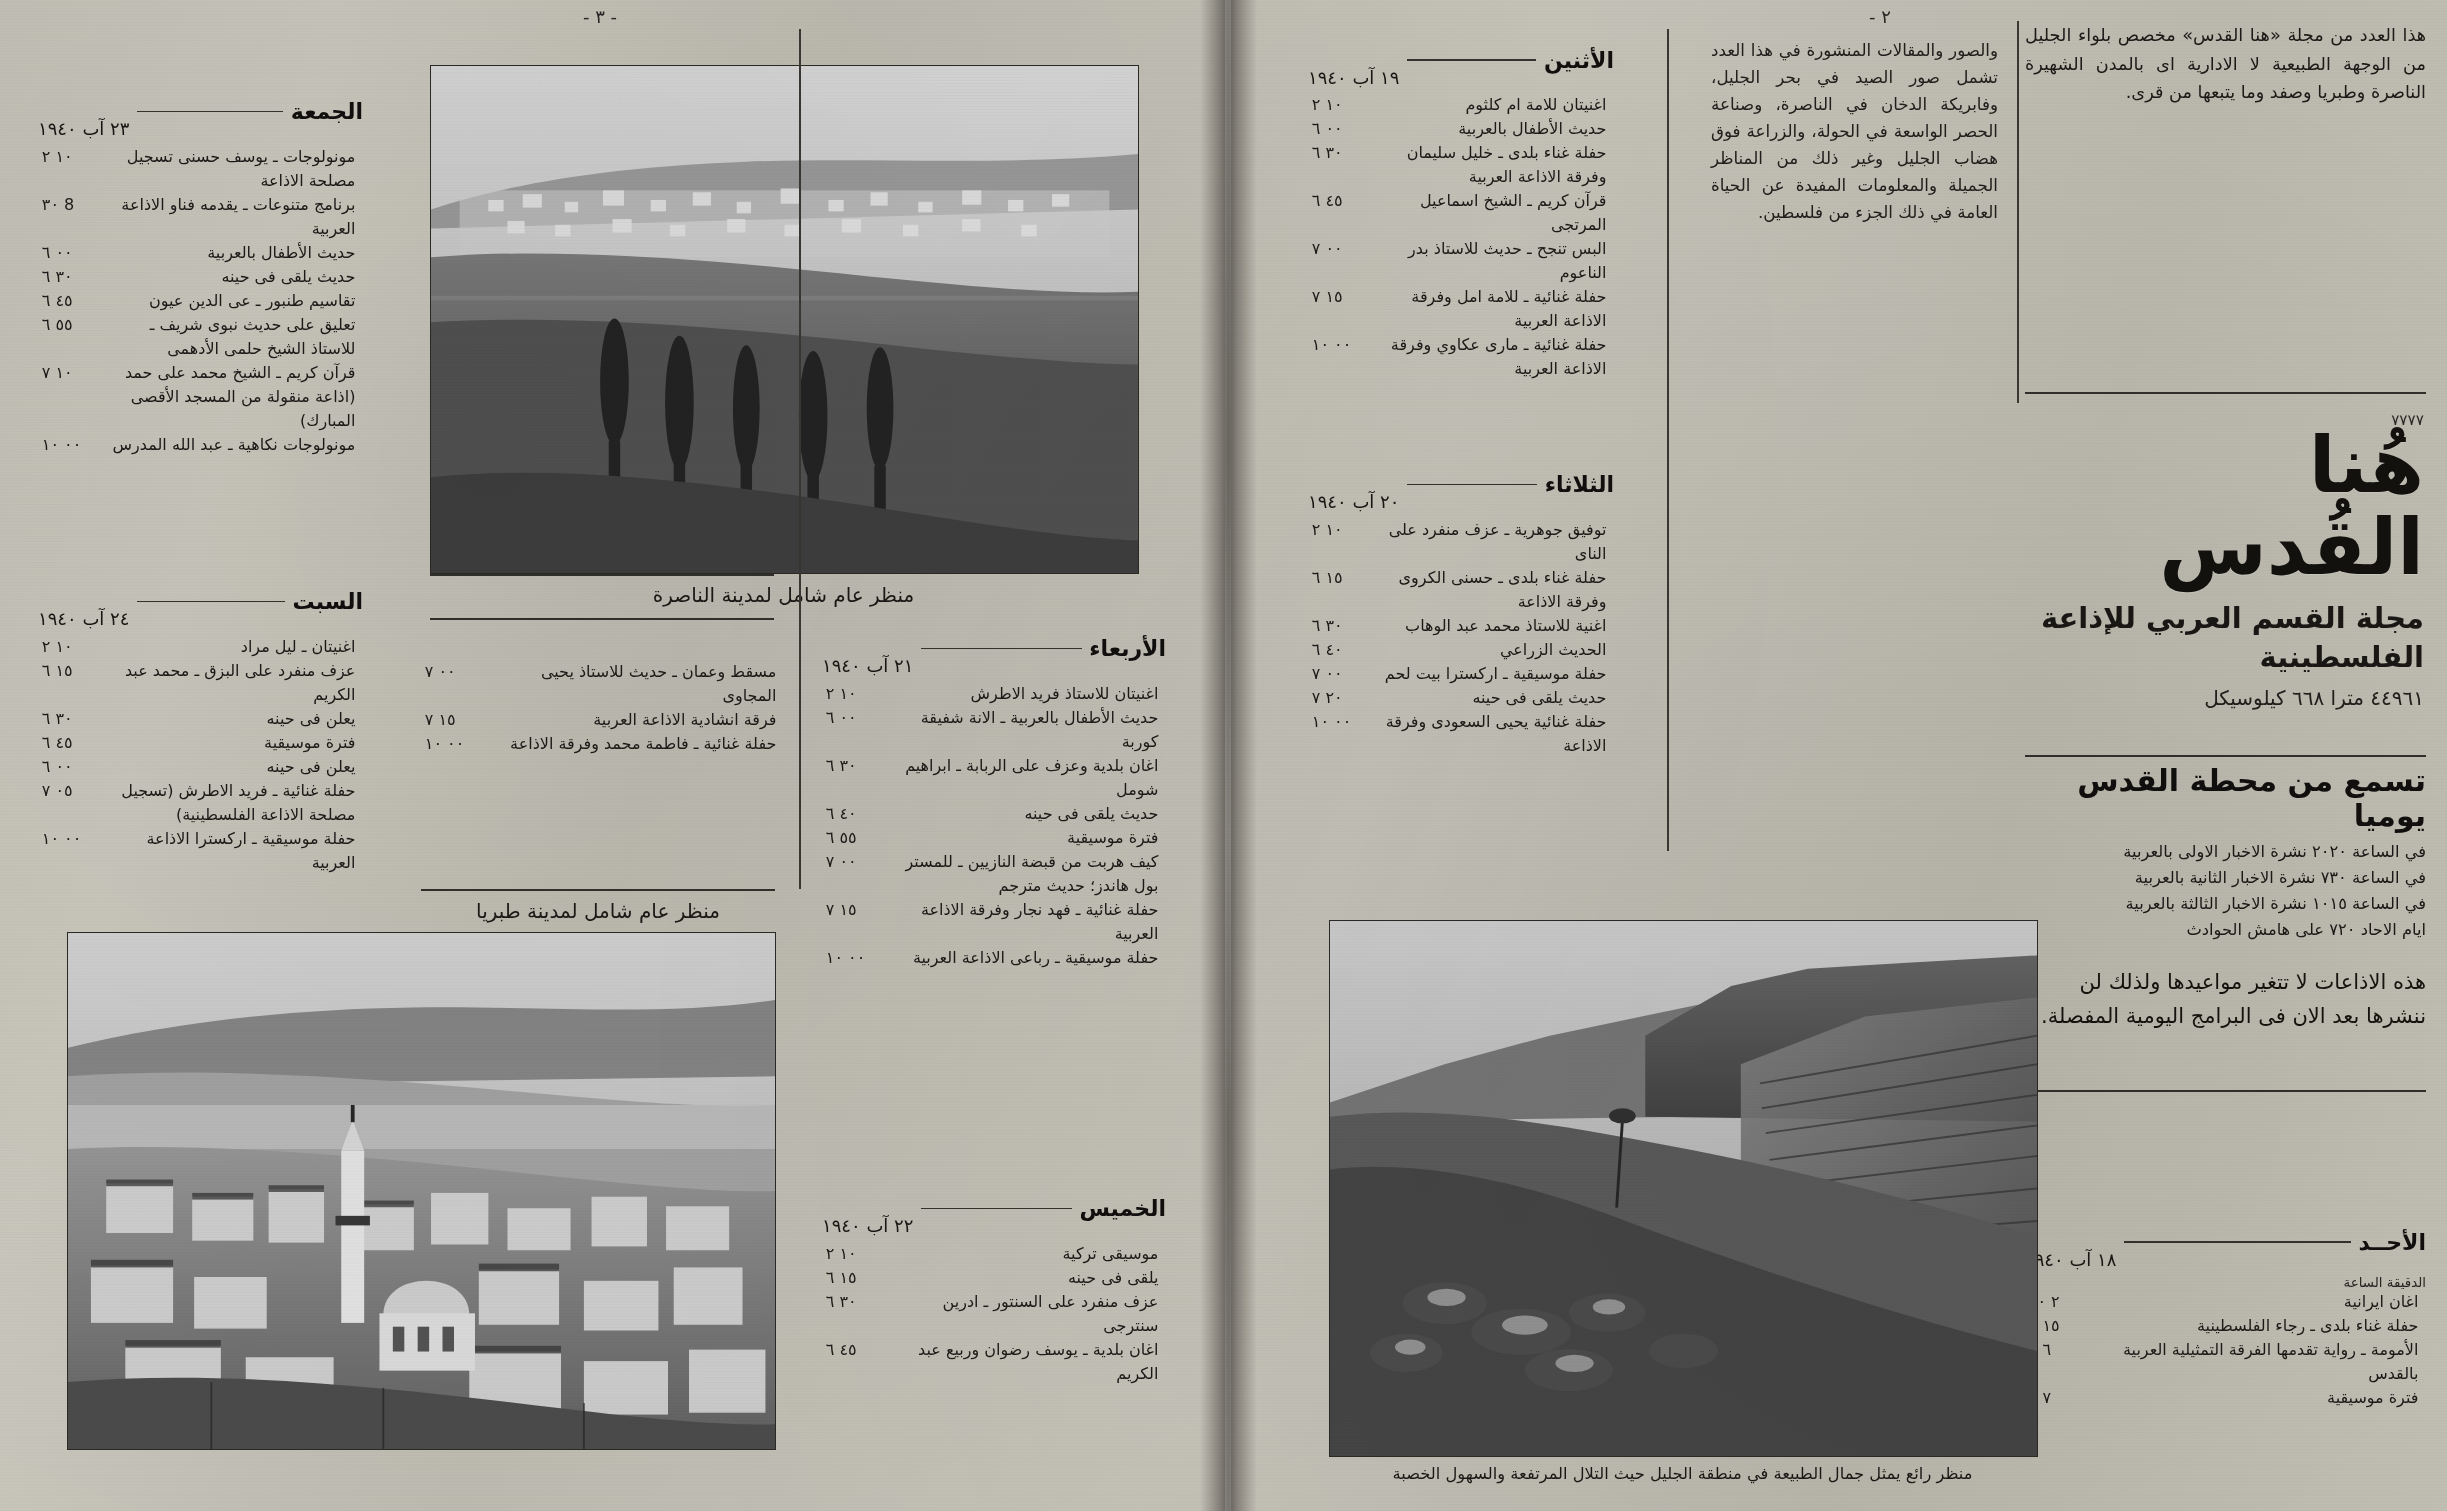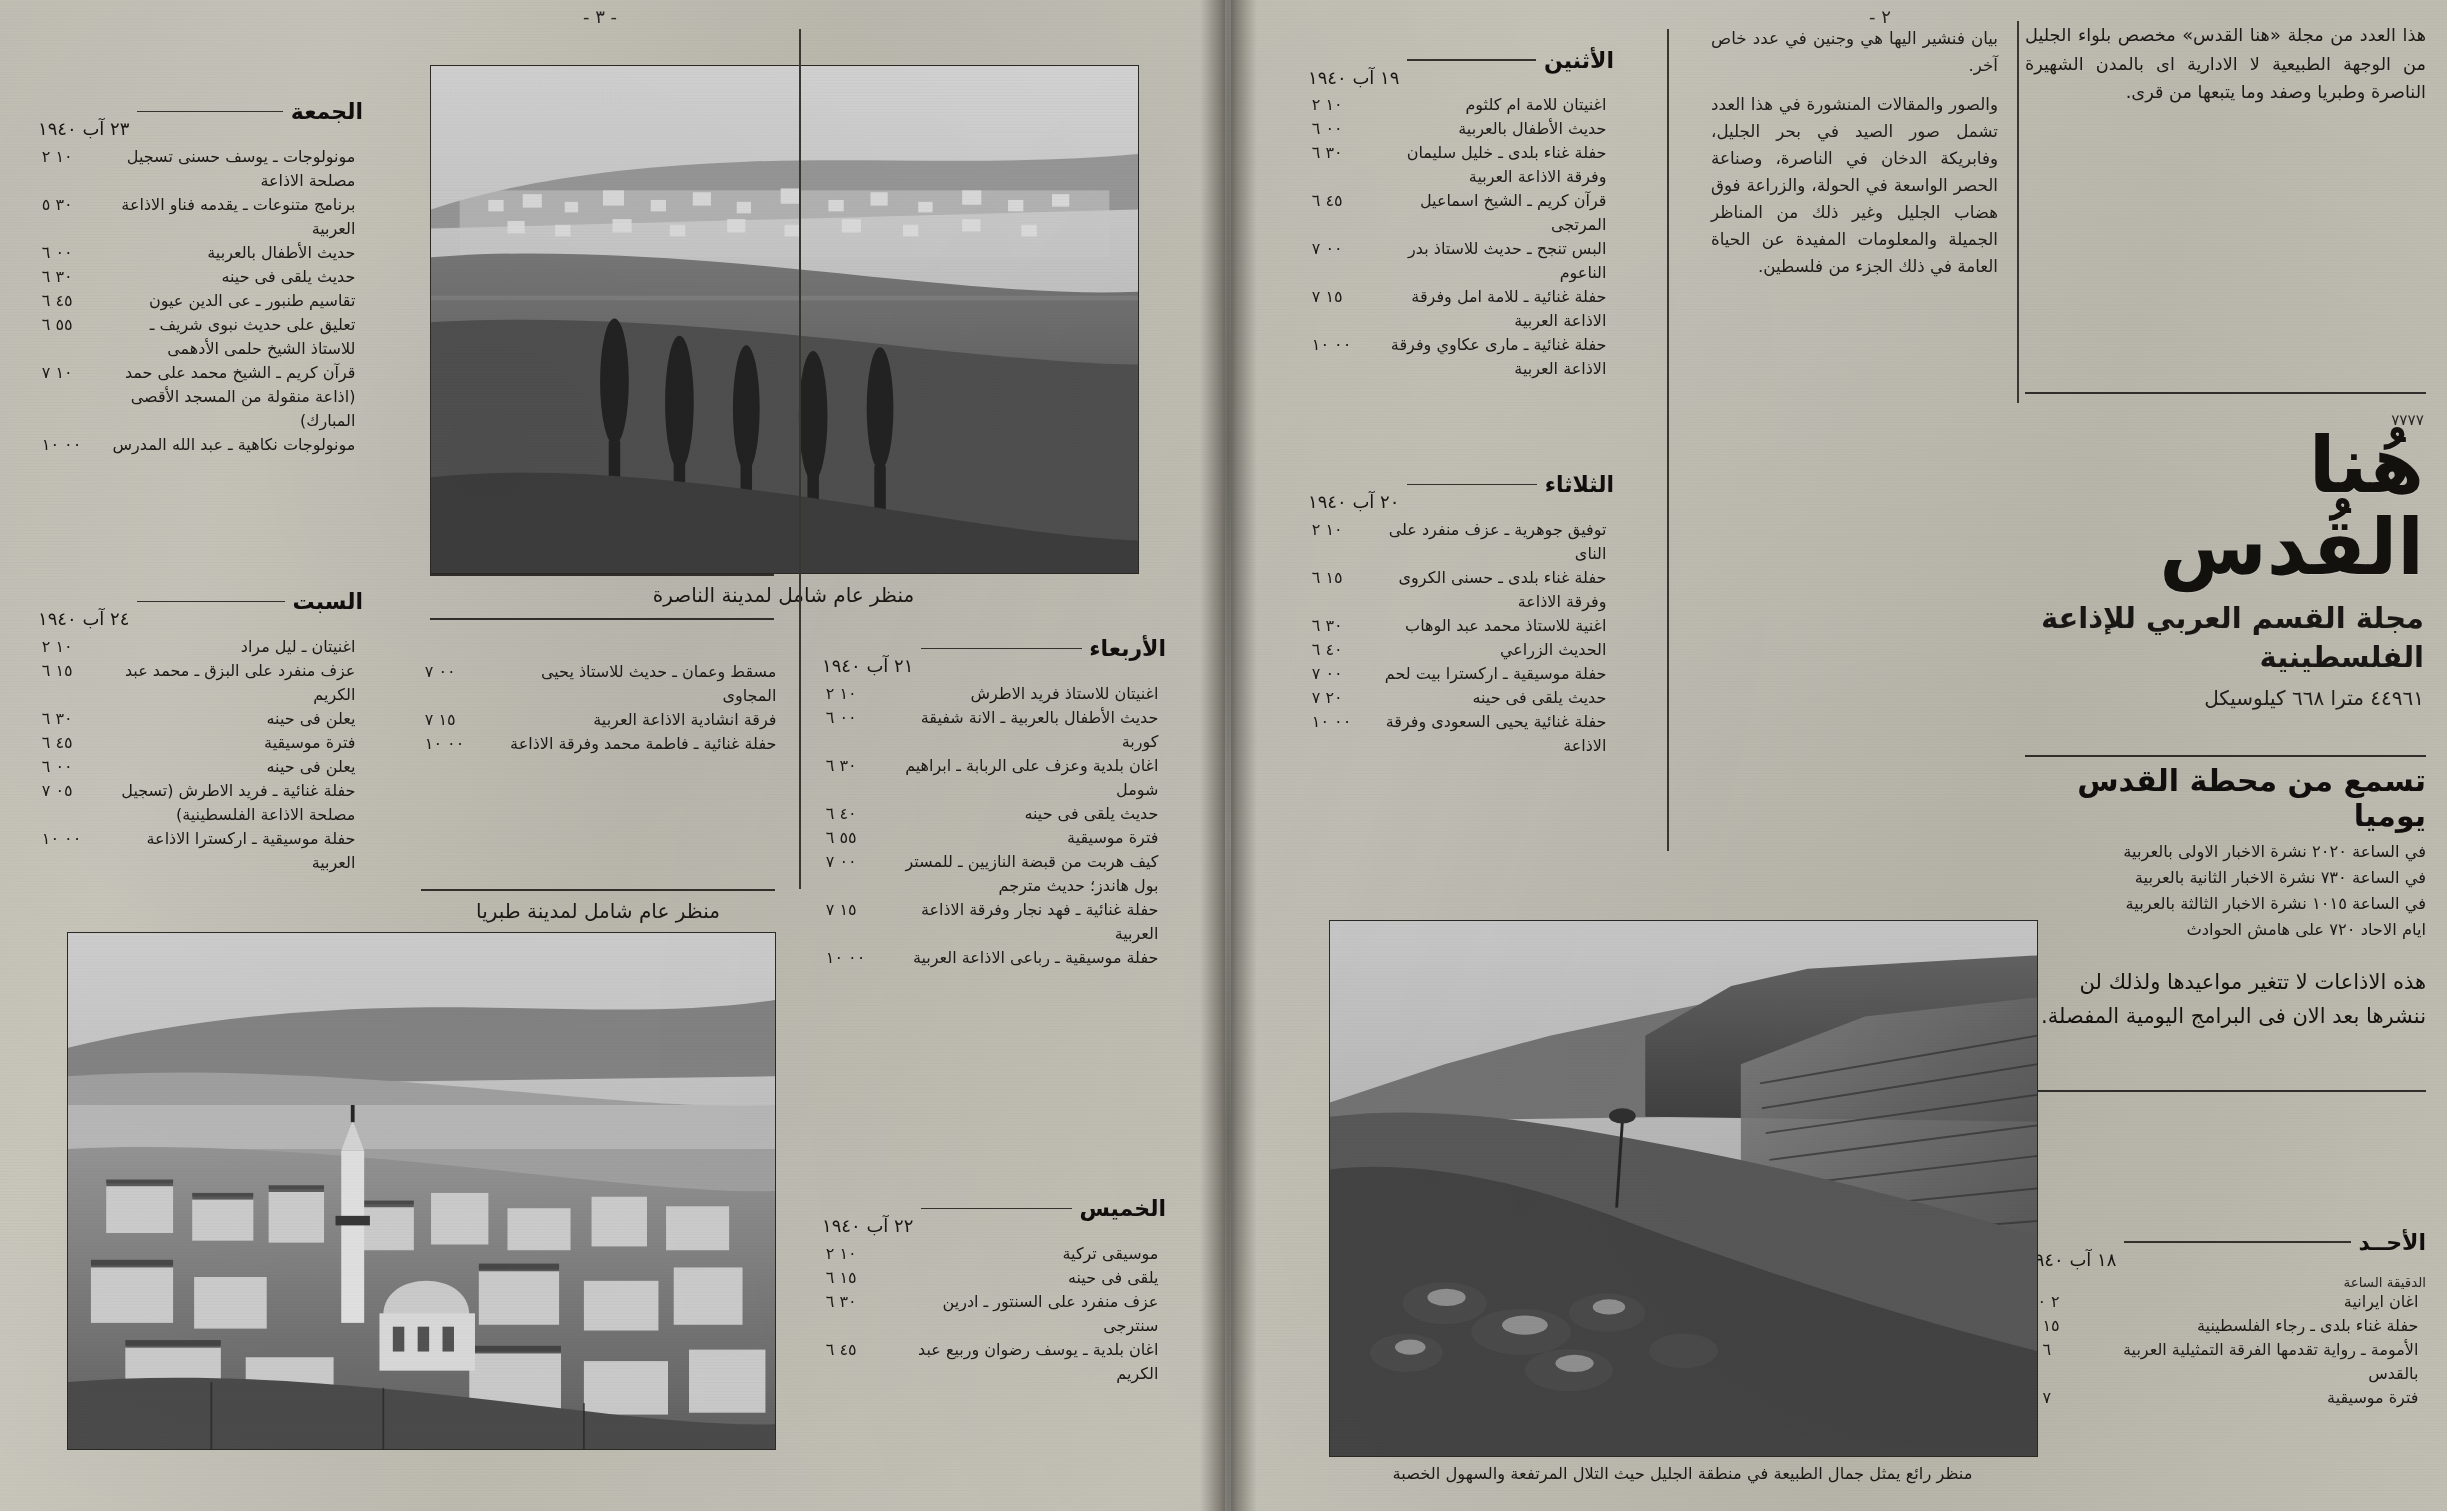--- a/index.html
+++ b/index.html
@@ -197,21 +197,20 @@
   <div class="paper"></div>
 
   <div class="pageno ar" style="left:583px; top:5.7px;">- ٣ -</div>
   <div class="pageno ar" style="left:1869px; top:5.7px;">٢ -</div>
 
   <div class="rcol ar" style="top:21px;">
     <div class="note-par">هذا العدد من مجلة «هنا القدس» مخصص بلواء الجليل من الوجهة الطبيعية لا الادارية اى بالمدن الشهيرة الناصرة وطبريا وصفد وما يتبعها من قرى.</div>
   </div>
 
   <div class="ar" style="position:absolute; right:449px; top:25px; width:287px;">
-    <div class="note-par" style="font-size:16.7px;">بيان فنشير اليها هي وجنين في عدد خاص آخر.</div>
     <div class="note-par" style="font-size:16.7px; margin-top:11.5px;">والصور والمقالات المنشورة في هذا العدد تشمل صور الصيد في بحر الجليل، وفابريكة الدخان في الناصرة، وصناعة الحصر الواسعة في الحولة، والزراعة فوق هضاب الجليل وغير ذلك من المناظر الجميلة والمعلومات المفيدة عن الحياة العامة في ذلك الجزء من فلسطين.</div>
   </div>
 
   <div class="rule" style="right:21px; top:392px; width:401px;"></div>
 
   <div class="masthead">
     <div class="tiny-crowns ar">٧٧٧٧</div>
     <div class="title ar">هُنا القُدس</div>
     <div class="subtitle ar">مجلة القسم العربي للإذاعة الفلسطينية</div>
     <div class="freq ar">٤٤٩٦١ مترا ٦٦٨ كيلوسيكل</div>
@@ -458,21 +457,21 @@
     <div class="daybar" style="margin-top:0;">
       <div class="dn">الجمعة</div>
       <div class="ln"></div>
       <div class="dd">٢٣ آب ١٩٤٠</div>
     </div>
     <div class="schedule-line">
         <div class="t">١٠  ٢</div>
         <div class="txt">مونولوجات ـ يوسف حسنى تسجيل مصلحة الاذاعة</div>
       </div>
     <div class="schedule-line">
-        <div class="t">٣٠  ٥</div>
+        <div class="t">٣٠  8</div>
         <div class="txt">برنامج متنوعات ـ يقدمه فناو الاذاعة العربية</div>
       </div>
     <div class="schedule-line">
         <div class="t">٠٠  ٦</div>
         <div class="txt">حديث الأطفال بالعربية</div>
       </div>
     <div class="schedule-line">
         <div class="t">٣٠  ٦</div>
         <div class="txt">حديث يلقى فى حينه</div>
       </div>

